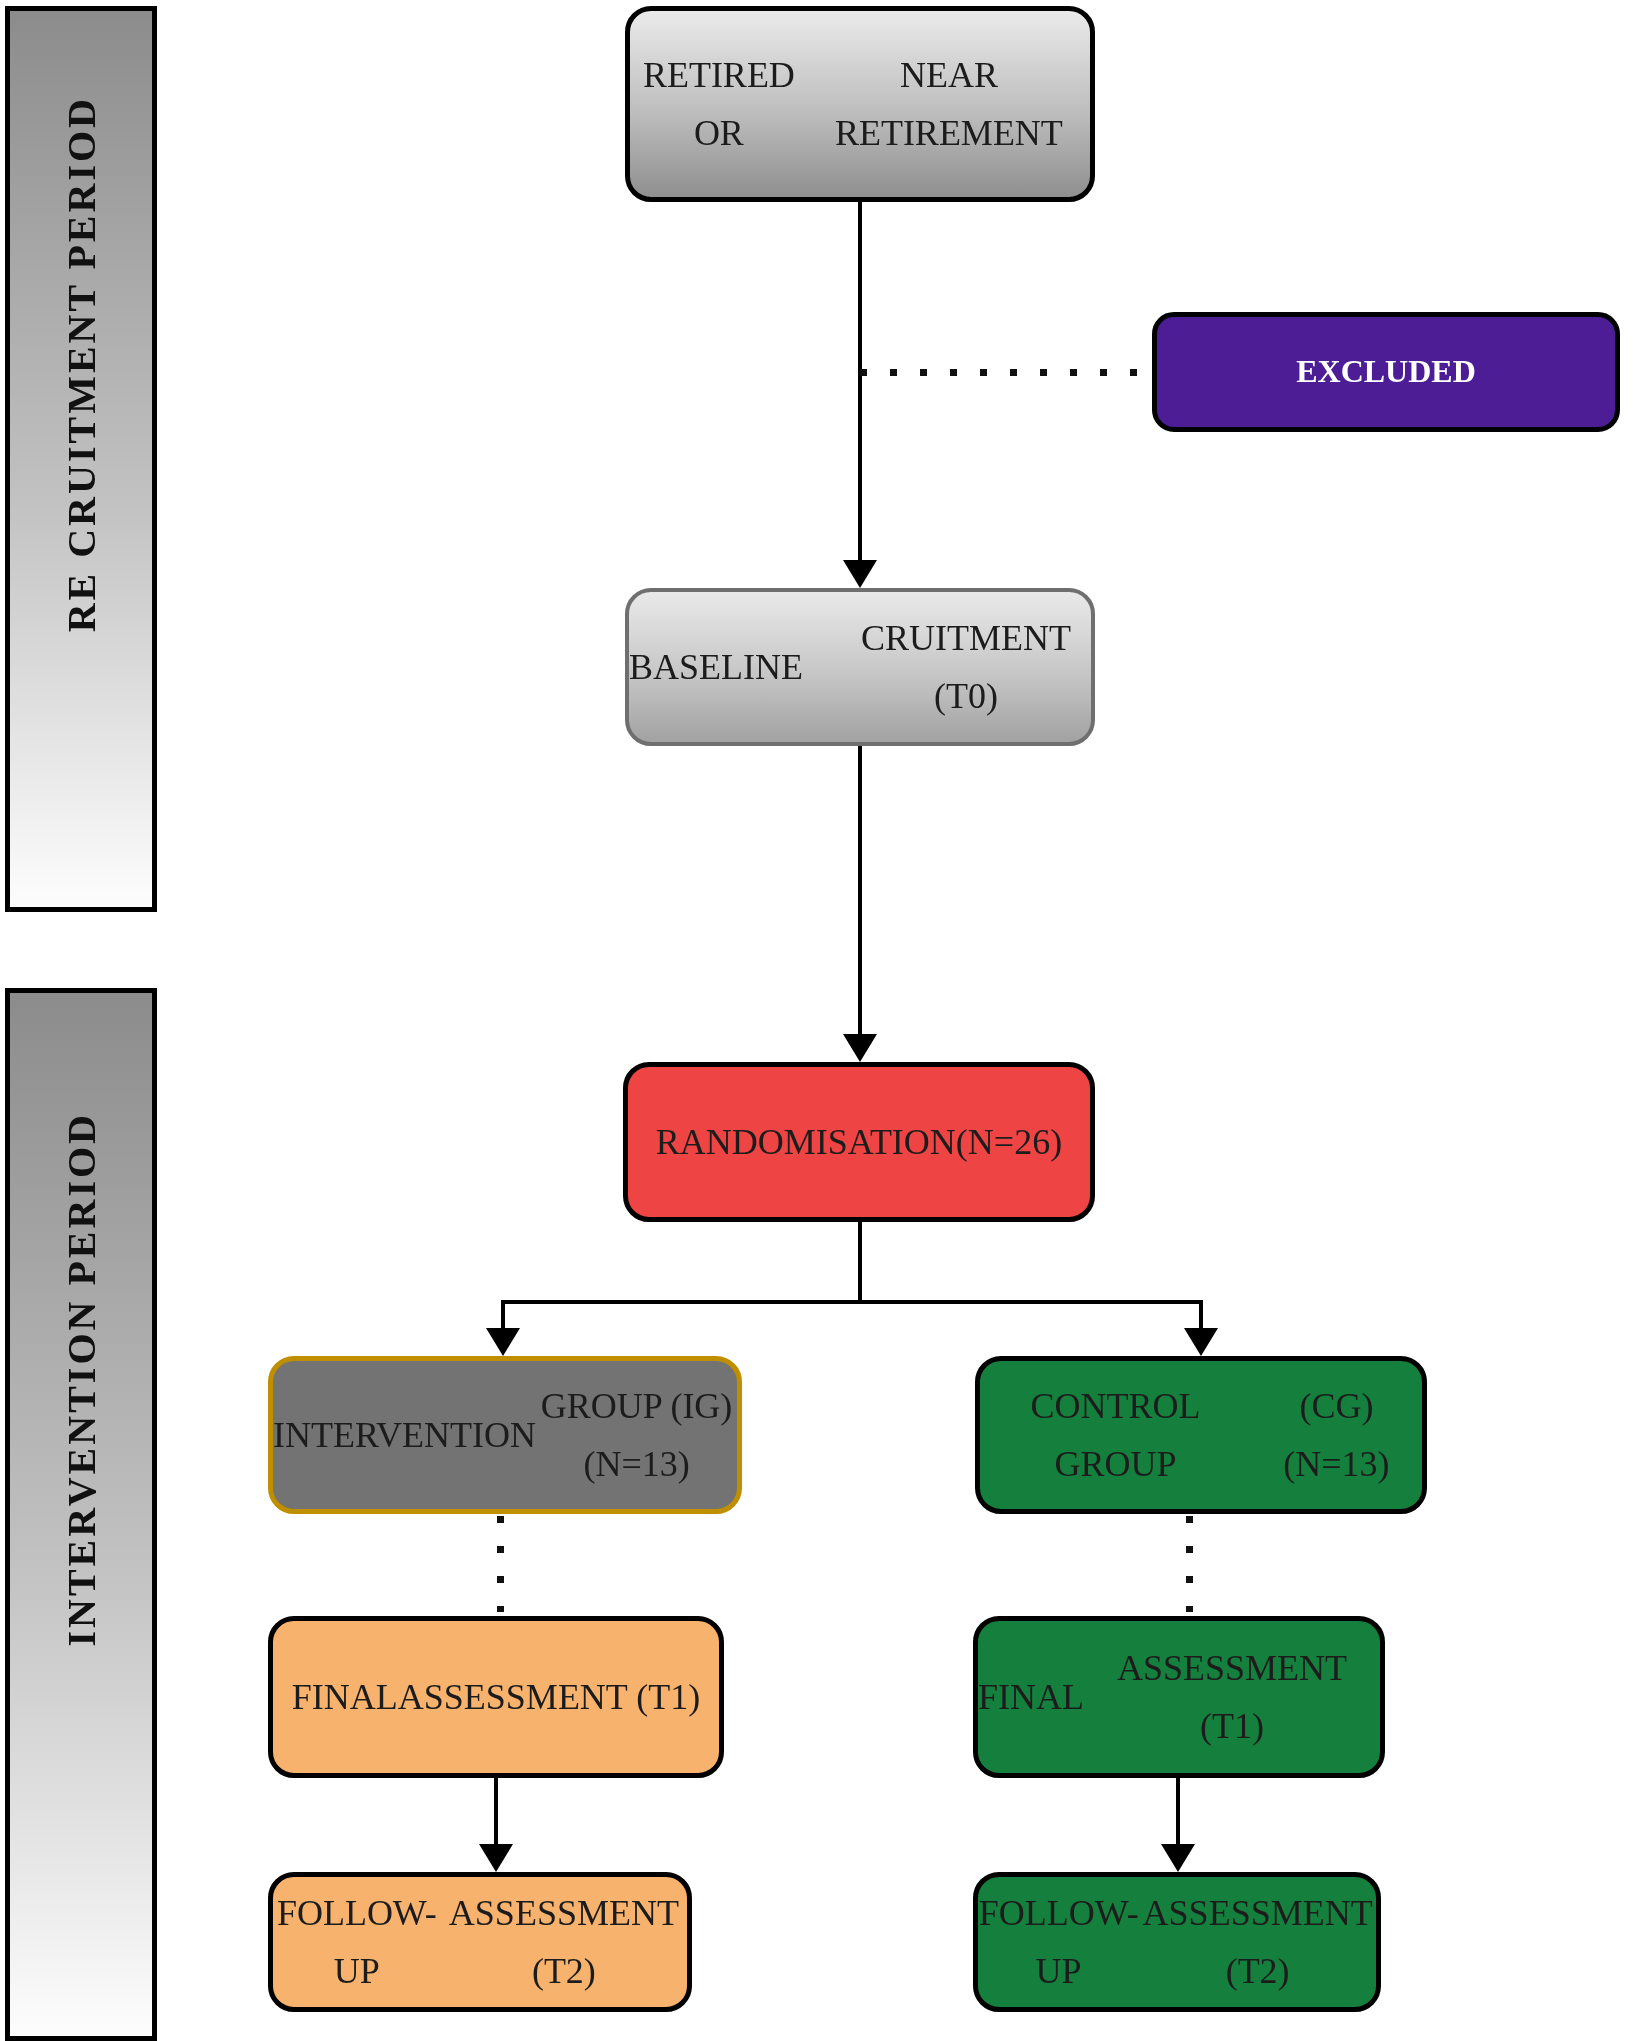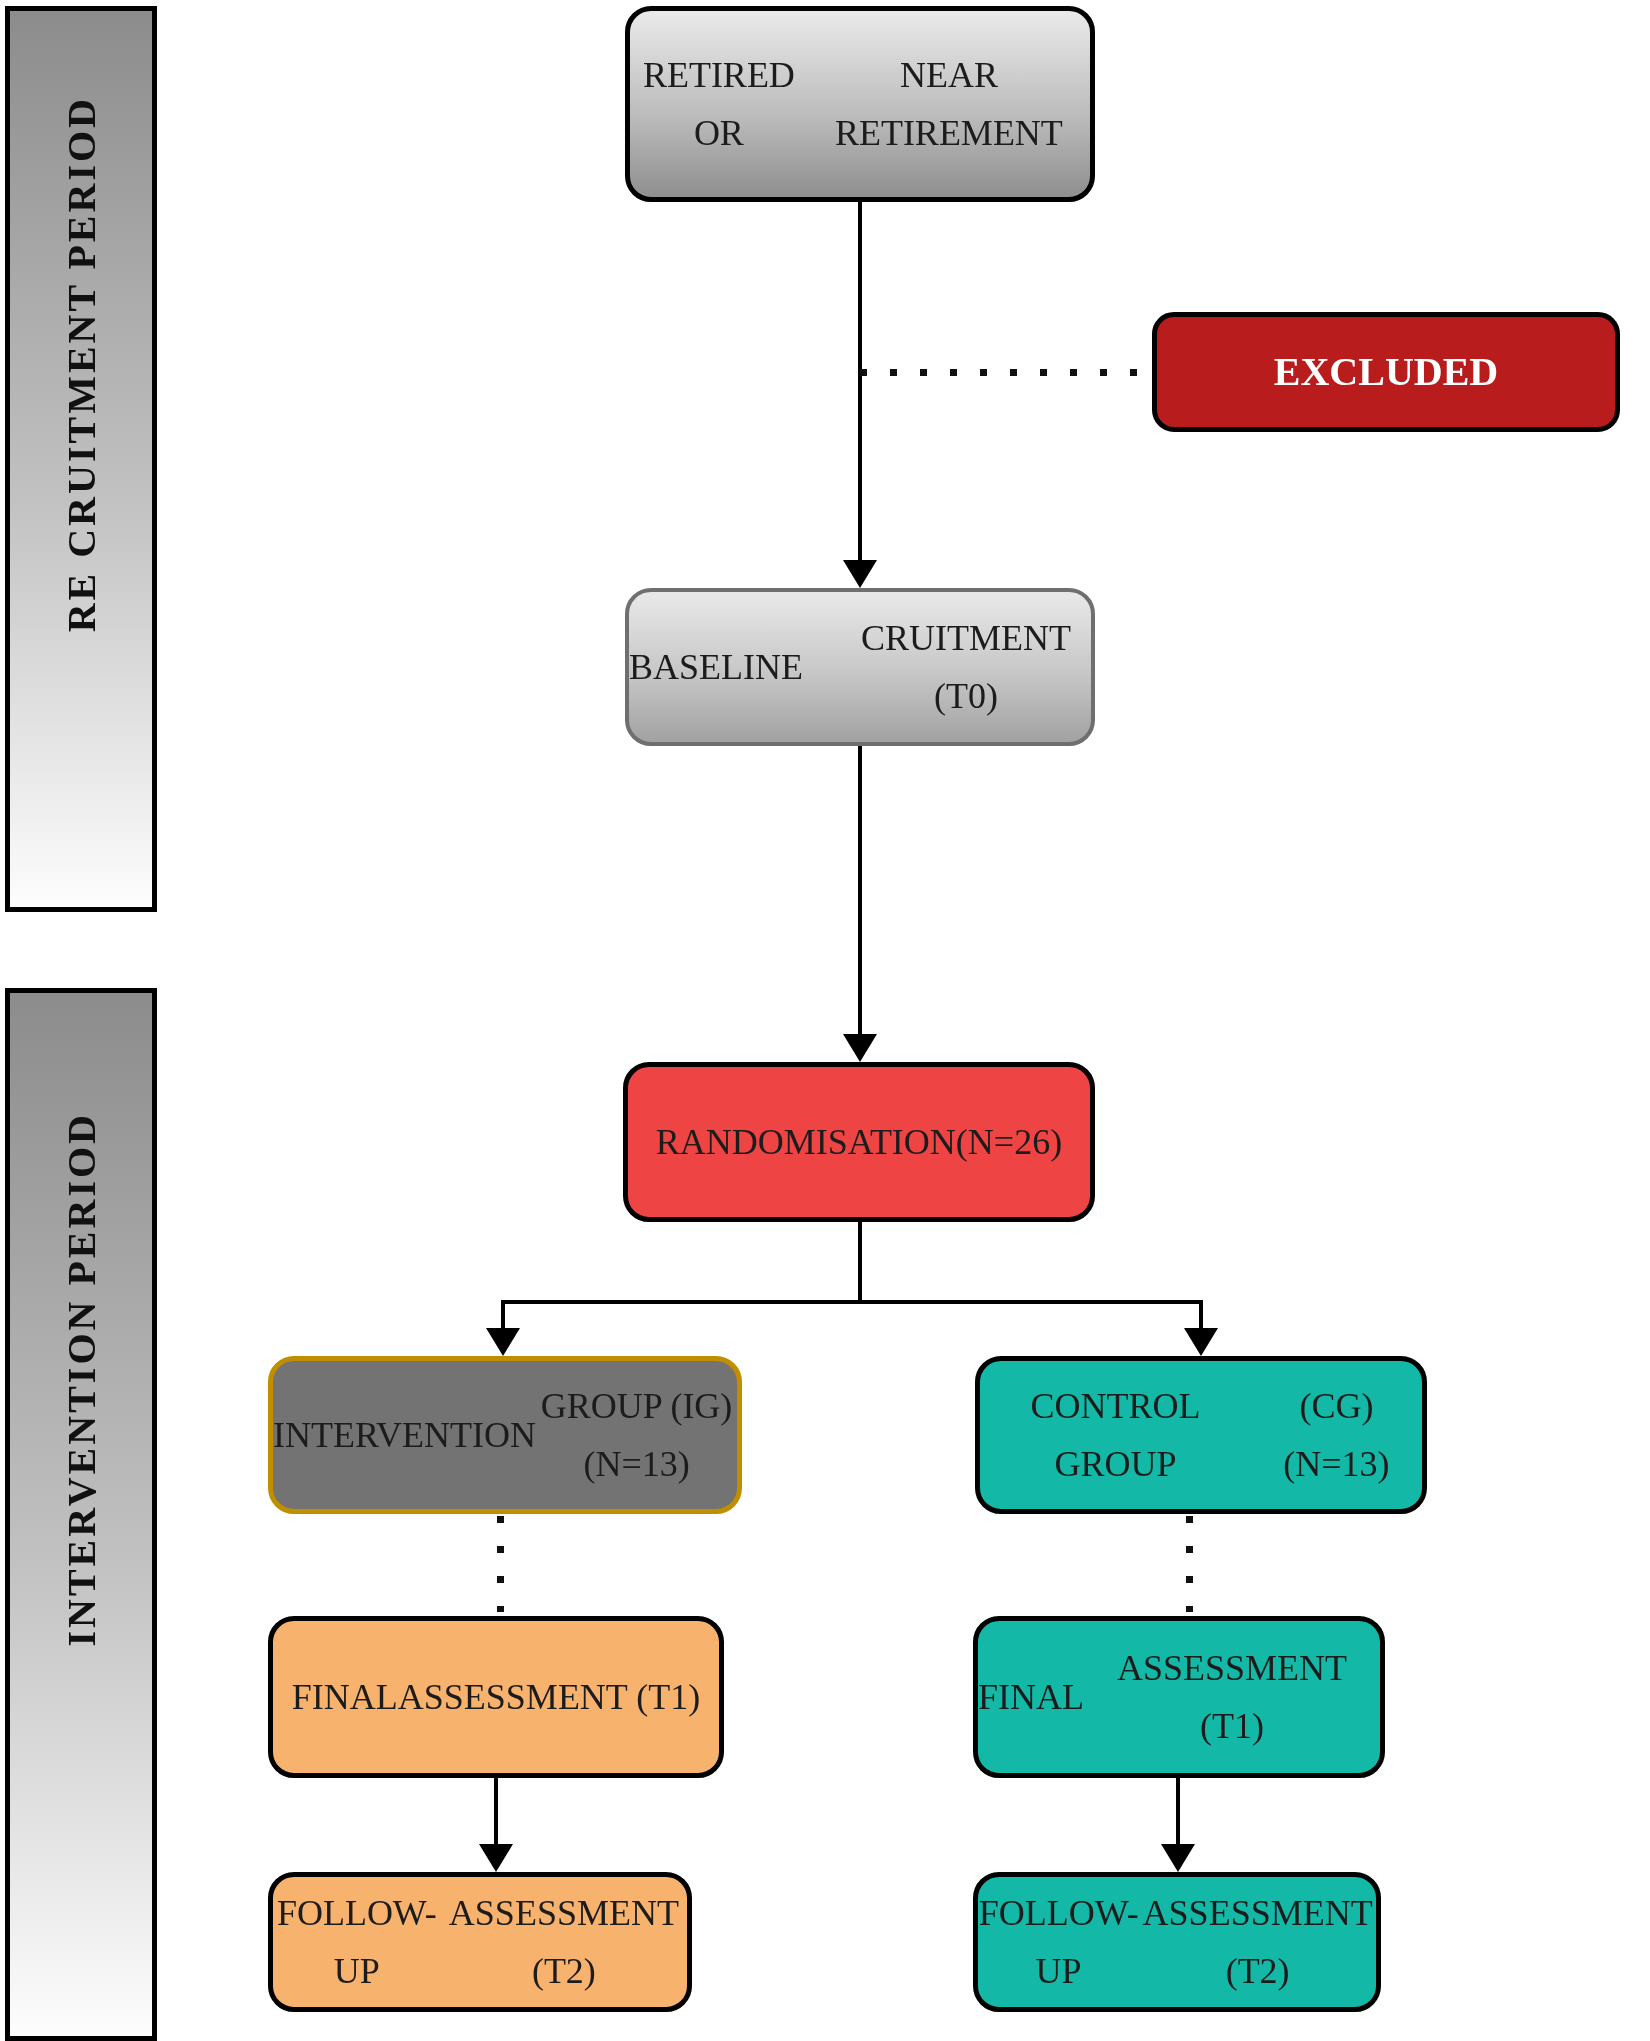--- a/index.html
+++ b/index.html
@@ -46,30 +46,30 @@
   }
   .box-baseline{
     background:linear-gradient(180deg,#e9e9e9 0%,#c6c6c6 55%,#a2a2a2 100%);
     border:4px solid #6f6f6f;
   }
   .box-random{
     background:#ef4444;
     border:5px solid #000;
   }
   .box-excluded{
-    background:#b91c1c;
+    background:#4c1d95;
     border:5px solid #000;
     color:#ffffff;
     font-weight:bold;
-    font-size:40px;
+    font-size:32px;
     border-radius:22px;
   }
   .box-orange{background:#f7b26e;border:5px solid #000;}
   .box-orange-gold{background:#737373;border:5px solid #bf8f00;}
-  .box-blue{background:#14b8a6;border:5px solid #000;}
+  .box-blue{background:#15803d;border:5px solid #000;}
   
   .vline{position:absolute;width:4px;background:#000;}
   .hline{position:absolute;height:4px;background:#000;}
   .vdots{
     position:absolute;width:7px;
     background:repeating-linear-gradient(to bottom,#111 0 7px,transparent 7px 30px);
   }
   .hdots{
     position:absolute;height:7px;
     background:repeating-linear-gradient(to right,#111 0 7px,transparent 7px 30px);

